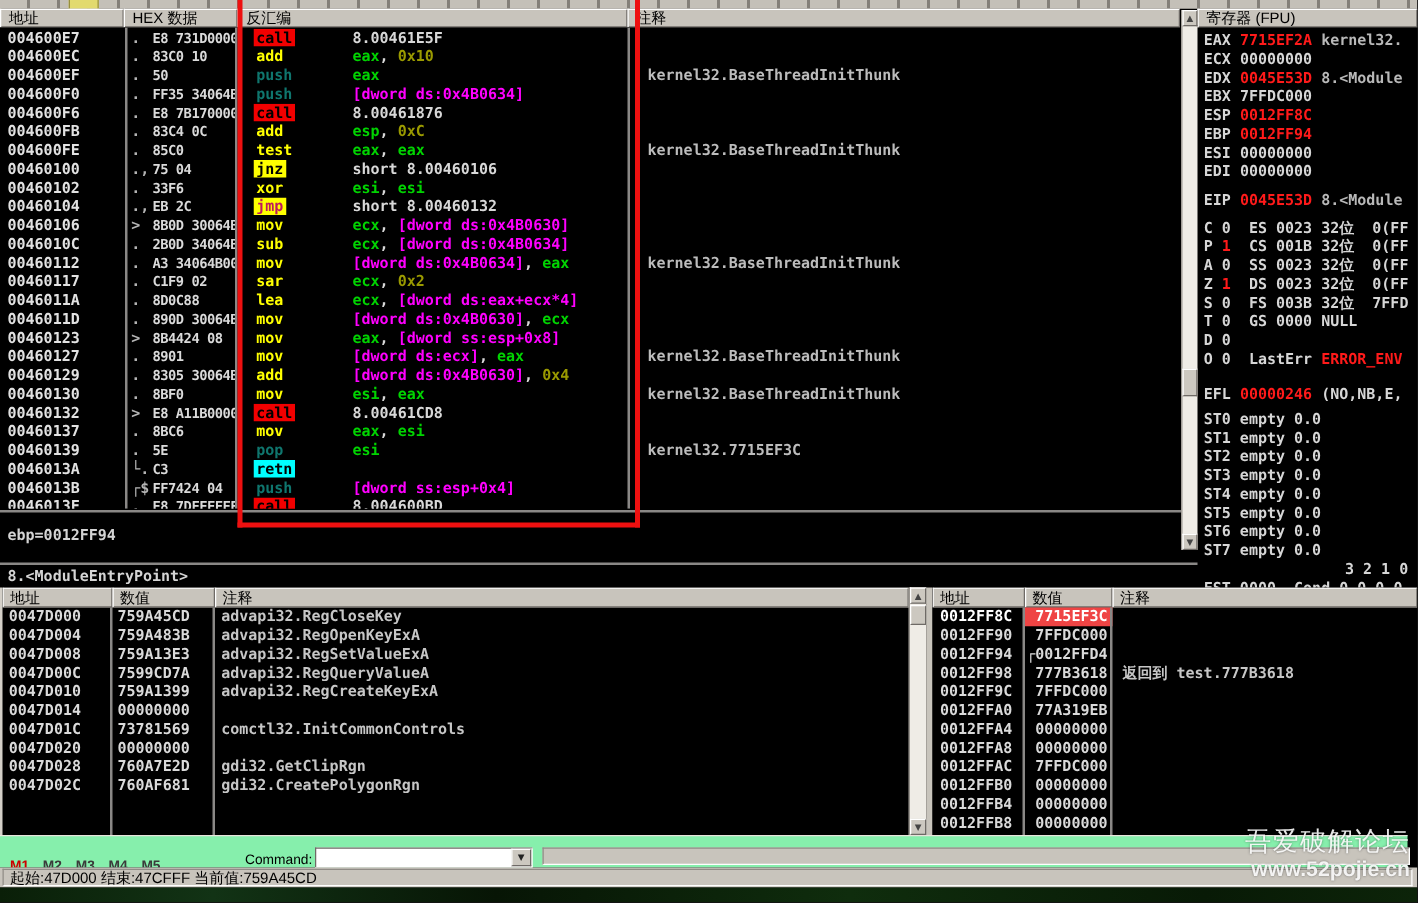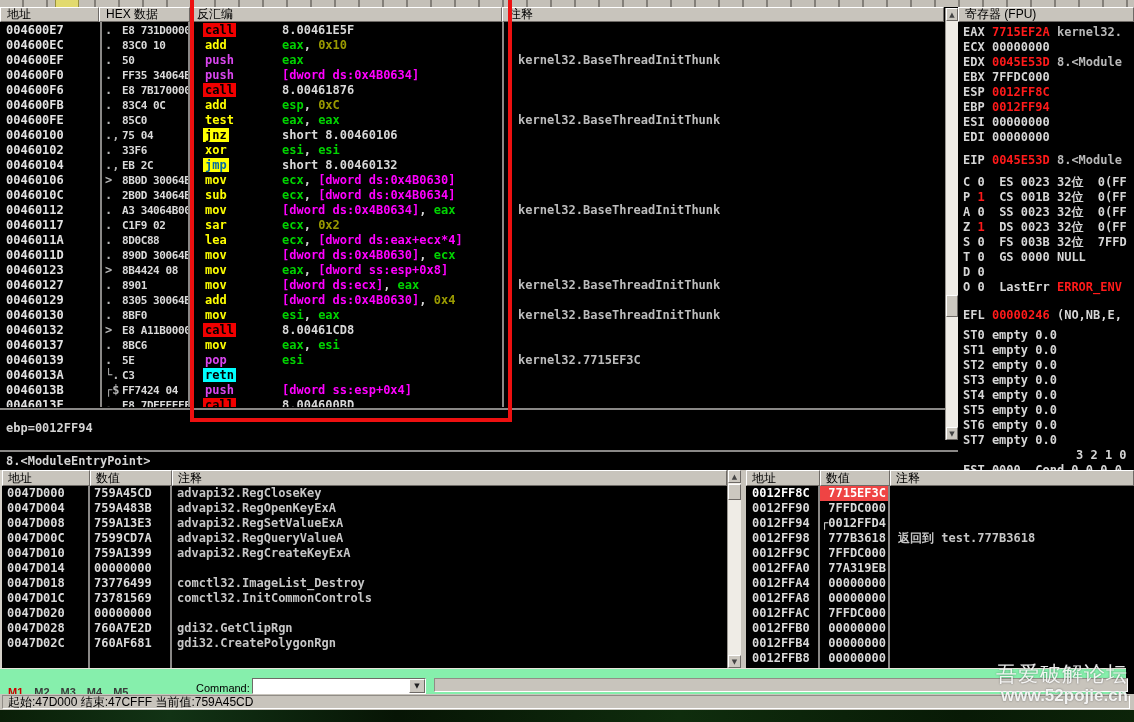--- a/index.html
+++ b/index.html
@@ -21,24 +21,24 @@
   .hsep{position:absolute;height:2px;background:#8a8886;}
   .drow{position:relative;height:15px;line-height:15px;display:flex;white-space:pre;font-size:12px;font-weight:bold;}
   .d-addr{width:100px;padding-left:6px;box-sizing:border-box;color:#e2e2e2;overflow:hidden;}
   .d-pref{width:22px;padding-left:5px;box-sizing:border-box;color:#b4b4b4;overflow:hidden;}
   .d-hex{width:67px;overflow:hidden;color:#dadada;font-size:11px;letter-spacing:-0.4px;}
   .d-mnw{width:93px;padding-left:14px;box-sizing:border-box;overflow:hidden;}
   .d-ops{flex:0 0 auto;}
   .d-cmt{position:absolute;left:518px;top:0;color:#bcbcbc;}
   .mn{padding:0 2px;}
   .mn-y{color:#ffff00;}
-  .mn-b{color:#d946ef;}
+  .mn-b{color:#0f766e;}
   .mn-call{background:#f20000;color:#000;}
   .mn-jnz{background:#ffff00;color:#000;}
-  .mn-jmp{background:#ffff00;color:#0369a1;}
+  .mn-jmp{background:#ffff00;color:#be185d;}
   .mn-retn{background:#00ffff;color:#000;}
   .t-w{color:#d8d8d8;} .t-r{color:#00d400;} .t-i{color:#9a9a00;} .t-m{color:#ff00ff;}
   
   .info-line{position:absolute;left:6px;color:#d4d4d4;font-size:12px;font-weight:bold;height:15px;line-height:15px;white-space:pre;}
   
   #registers{position:absolute;left:959px;top:22px;width:175px;height:455px;overflow:hidden;background:#000;}
   .rline{position:absolute;left:4px;height:15px;line-height:15px;font-size:12px;font-weight:bold;white-space:pre;}
   .rl-v{color:#d6d6d6;} .rl-red{color:#ff1a1a;} .rl-c{color:#b8b8b8;}
   
   .sbar{position:absolute;background:#efece6;border-left:1px solid #9a9690;box-sizing:border-box;}
@@ -186,21 +186,20 @@
     <div class="hcell2" style="left:0;top:0;width:88px;"><span>地址</span></div>
     <div class="hcell2" style="left:88px;top:0;width:82px;"><span>数值</span></div>
     <div class="hcell2" style="left:170px;top:0;width:555px;"><span>注释</span></div>
     <div id="dump-rows" style="position:absolute;left:0;top:16px;width:100%;">
         <div class="xrow"><span class="du-a">0047D000</span><span class="du-v">759A45CD</span><span class="du-c">advapi32.RegCloseKey</span></div>
         <div class="xrow"><span class="du-a">0047D004</span><span class="du-v">759A483B</span><span class="du-c">advapi32.RegOpenKeyExA</span></div>
         <div class="xrow"><span class="du-a">0047D008</span><span class="du-v">759A13E3</span><span class="du-c">advapi32.RegSetValueExA</span></div>
         <div class="xrow"><span class="du-a">0047D00C</span><span class="du-v">7599CD7A</span><span class="du-c">advapi32.RegQueryValueA</span></div>
         <div class="xrow"><span class="du-a">0047D010</span><span class="du-v">759A1399</span><span class="du-c">advapi32.RegCreateKeyExA</span></div>
         <div class="xrow"><span class="du-a">0047D014</span><span class="du-v">00000000</span><span class="du-c"></span></div>
-        <div class="xrow"><span class="du-a">0047D018</span><span class="du-v">73776499</span><span class="du-c">comctl32.ImageList_Destroy</span></div>
         <div class="xrow"><span class="du-a">0047D01C</span><span class="du-v">73781569</span><span class="du-c">comctl32.InitCommonControls</span></div>
         <div class="xrow"><span class="du-a">0047D020</span><span class="du-v">00000000</span><span class="du-c"></span></div>
         <div class="xrow"><span class="du-a">0047D028</span><span class="du-v">760A7E2D</span><span class="du-c">gdi32.GetClipRgn</span></div>
         <div class="xrow"><span class="du-a">0047D02C</span><span class="du-v">760AF681</span><span class="du-c">gdi32.CreatePolygonRgn</span></div>
       </div>
     <div class="vline" style="left:86px;top:16px;bottom:0;"></div>
     <div class="vline" style="left:168px;top:16px;bottom:0;"></div>
   </div>
 
   <div class="sbar" style="left:727px;top:470px;width:14px;height:198px;">

